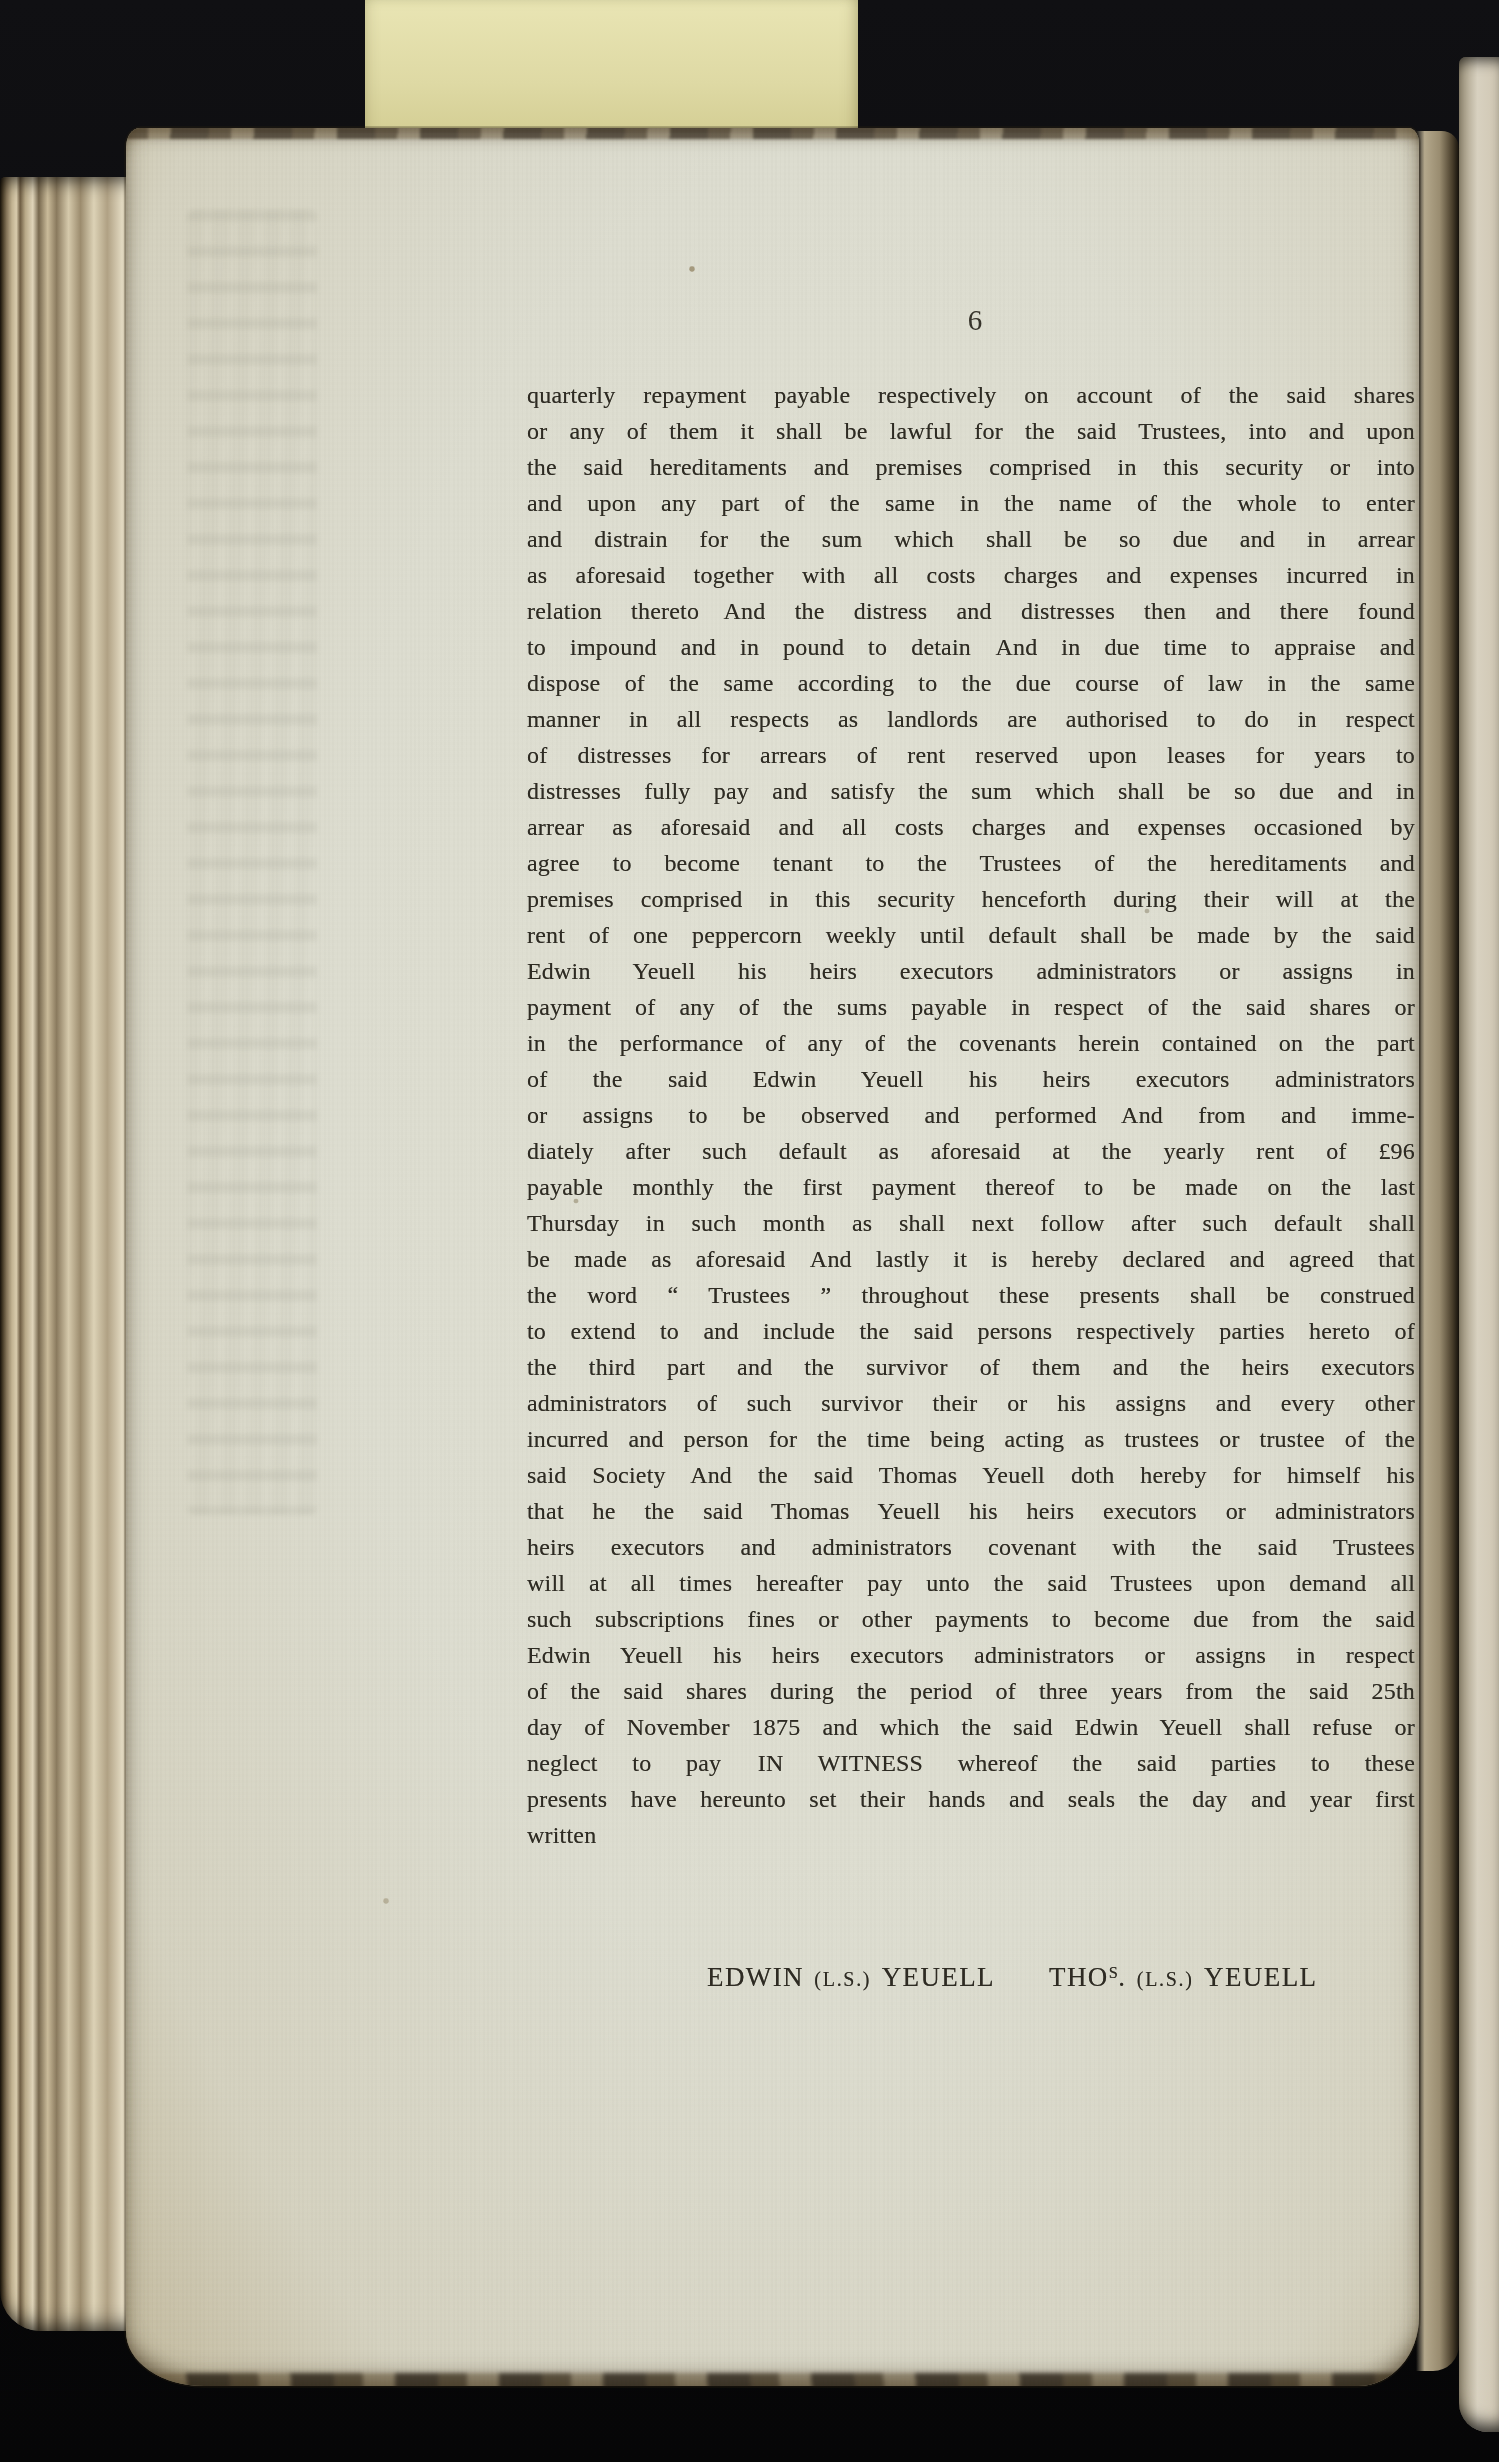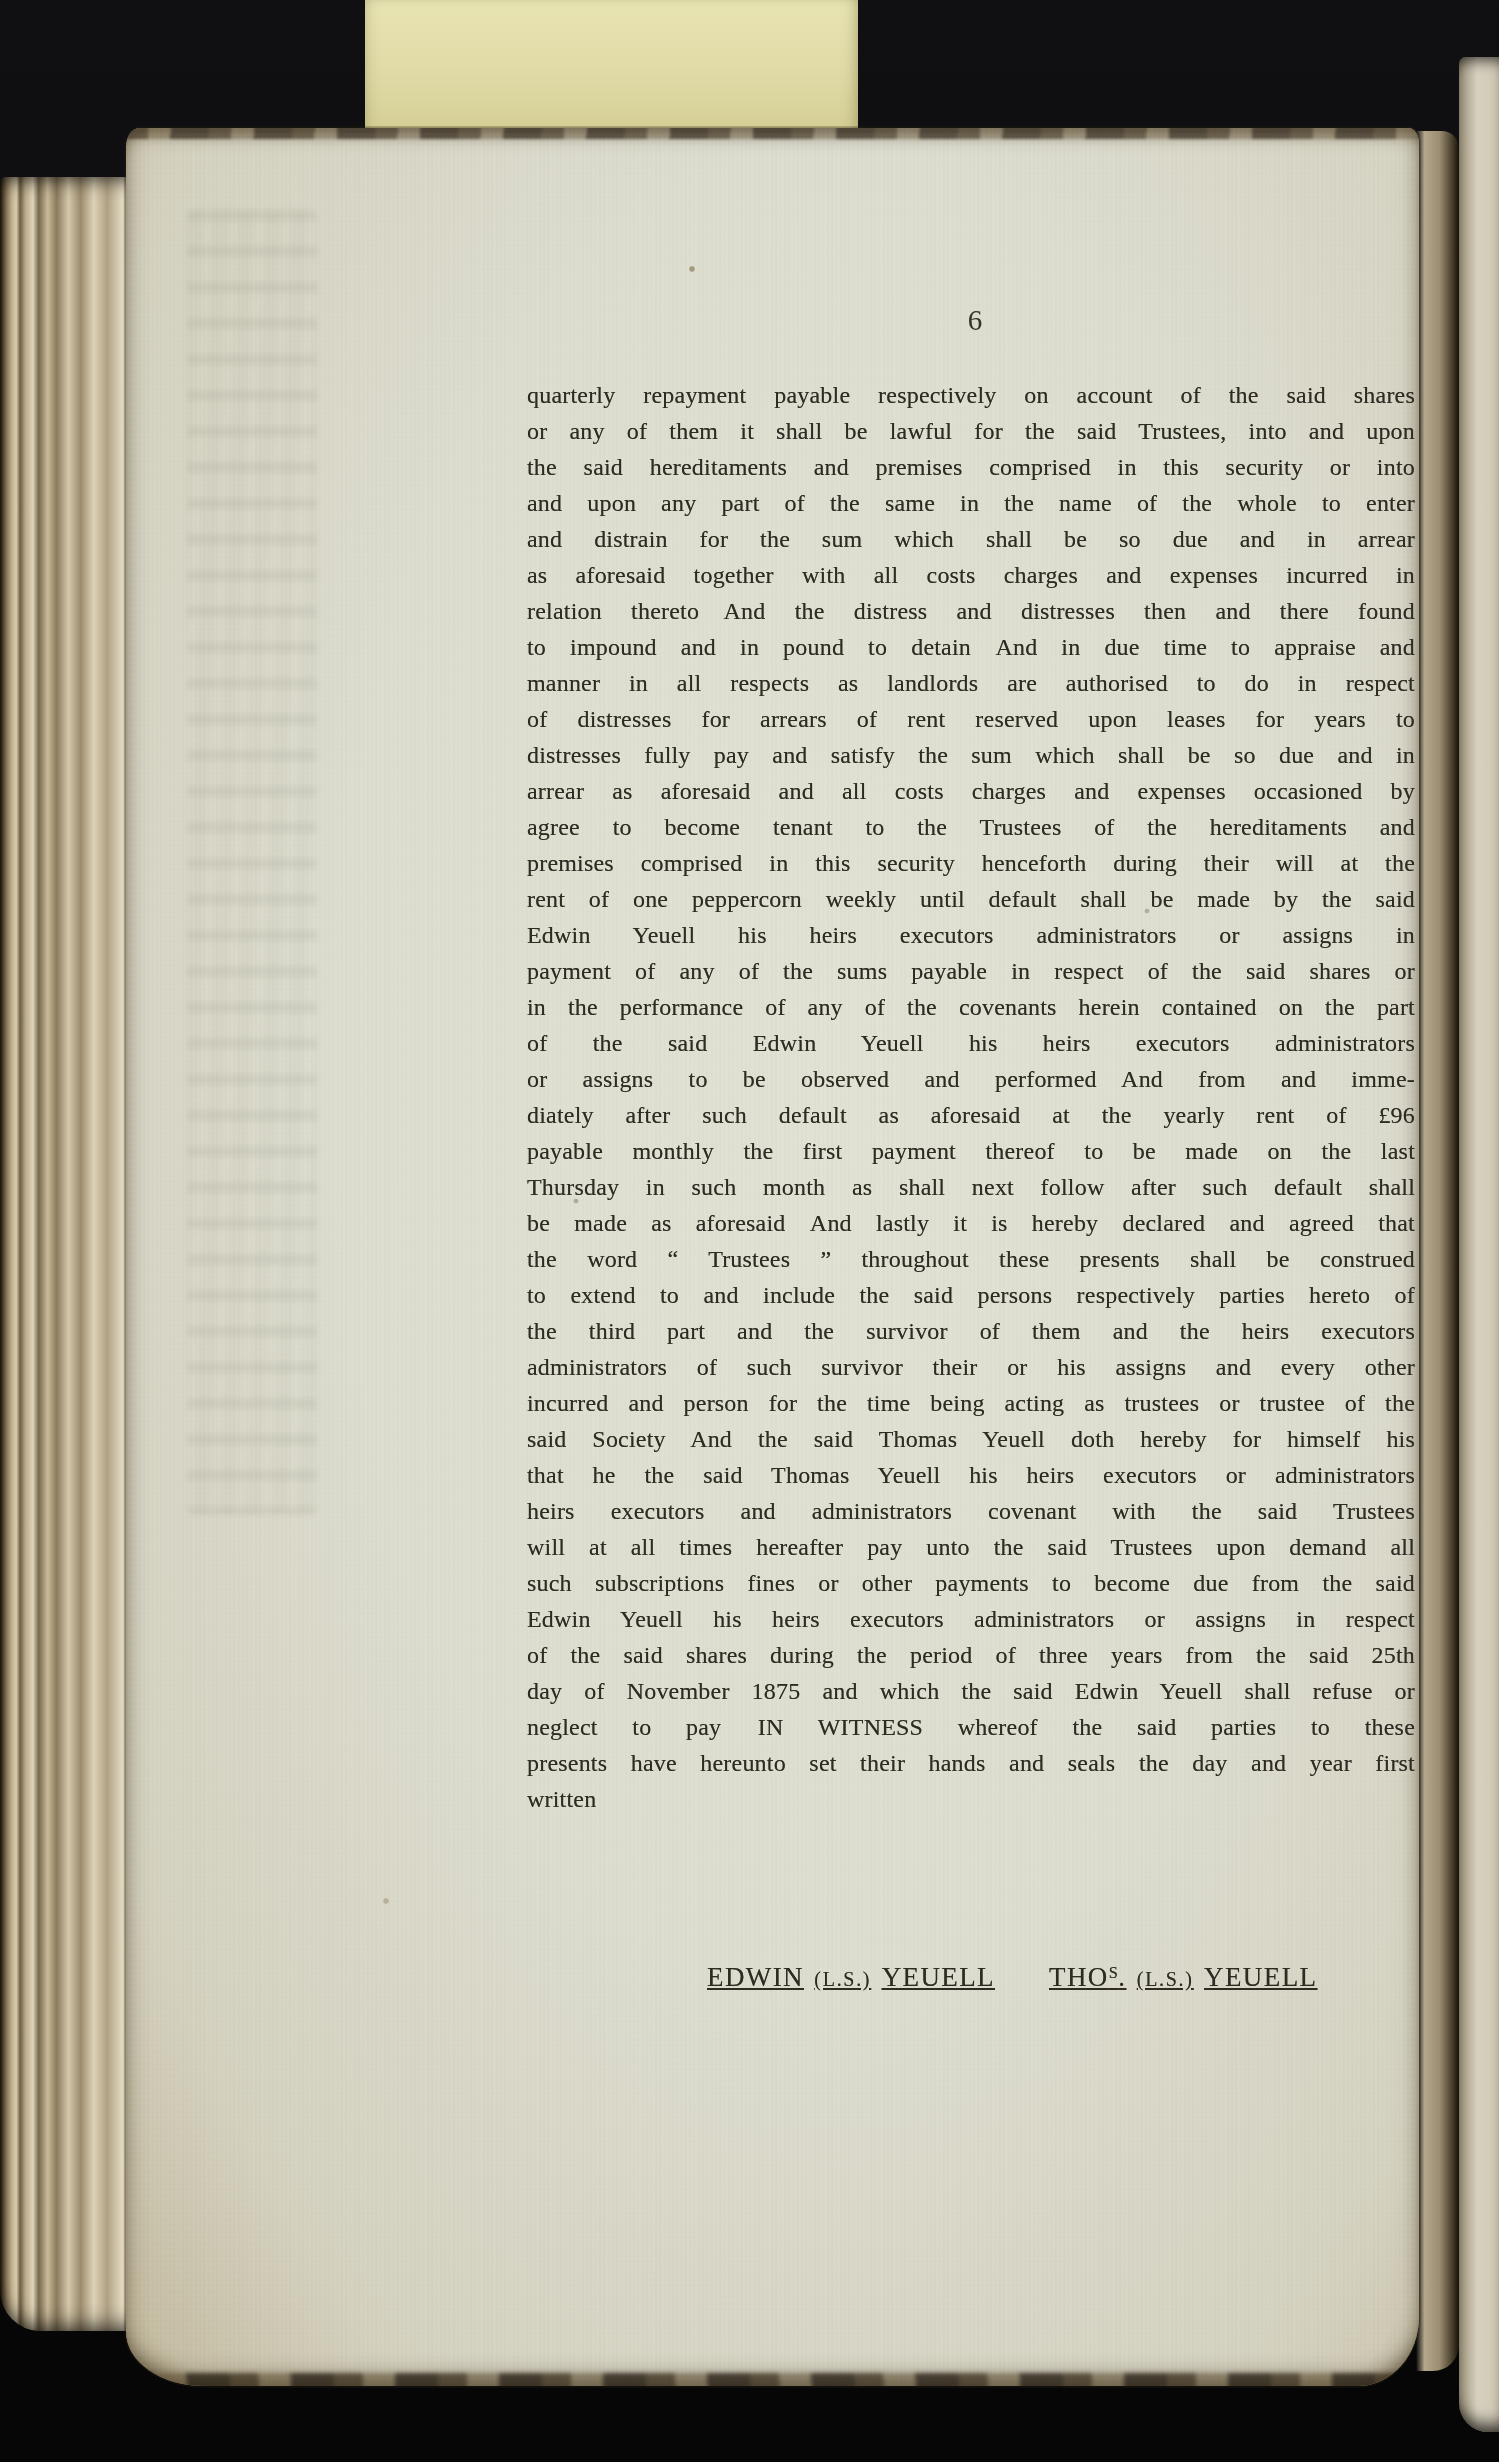--- a/index.html
+++ b/index.html
@@ -89,21 +89,20 @@
   }
   .tline{
     text-align:justify;text-align-last:justify;text-justify:inter-word;
     white-space:normal;
   }
   .tline.lastline{text-align-last:left;}
   .signature-row{
     position:absolute;left:581px;top:1834px;display:flex;gap:54px;
     font-size:27px;color:#2e2b23;letter-spacing:1.4px;white-space:nowrap;
     text-shadow:0 0 0.5px rgba(46,43,35,.55);
-    text-decoration:underline;
   }
   .sig .seal{font-size:20px;letter-spacing:1.7px;margin:0 10.4px;}
   .sig sup{font-size:16.4px;vertical-align:7.8px;letter-spacing:0.4px;}
   .specks{position:absolute;left:0;top:0;width:1.7px;height:1.7px;border-radius:50%;
     box-shadow:565px 140px 0 1.7px rgba(118,98,58,.55), 449px 1072px 0 1.3px rgba(110,94,60,.4),
                1020px 782px 0 1.3px rgba(100,88,56,.35), 259px 1772px 0 1.7px rgba(120,104,66,.35);}
 </style>
 </head>
 <body>
 
@@ -121,20 +120,21 @@
 
   <div class="text-block">
       <div class="tline">quarterly repayment payable respectively on account of the said shares</div>
       <div class="tline">or any of them it shall be lawful for the said Trustees, into and upon</div>
       <div class="tline">the said hereditaments and premises comprised in this security or into</div>
       <div class="tline">and upon any part of the same in the name of the whole to enter</div>
       <div class="tline">and distrain for the sum which shall be so due and in arrear</div>
       <div class="tline">as aforesaid together with all costs charges and expenses incurred in</div>
       <div class="tline">relation thereto  And the distress and distresses then and there found</div>
       <div class="tline">to impound and in pound to detain  And in due time to appraise and</div>
+      <div class="tline">dispose of the same according to the due course of law in the same</div>
       <div class="tline">manner in all respects as landlords are authorised to do in respect</div>
       <div class="tline">of distresses for arrears of rent reserved upon leases for years to</div>
       <div class="tline">distresses fully pay and satisfy the sum which shall be so due and in</div>
       <div class="tline">arrear as aforesaid and all costs charges and expenses occasioned by</div>
       <div class="tline">agree to become tenant to the Trustees of the hereditaments and</div>
       <div class="tline">premises comprised in this security henceforth during their will at the</div>
       <div class="tline">rent of one peppercorn weekly until default shall be made by the said</div>
       <div class="tline">Edwin Yeuell his heirs executors administrators or assigns in</div>
       <div class="tline">payment of any of the sums payable in respect of the said shares or</div>
       <div class="tline">in the performance of any of the covenants herein contained on the part</div>

